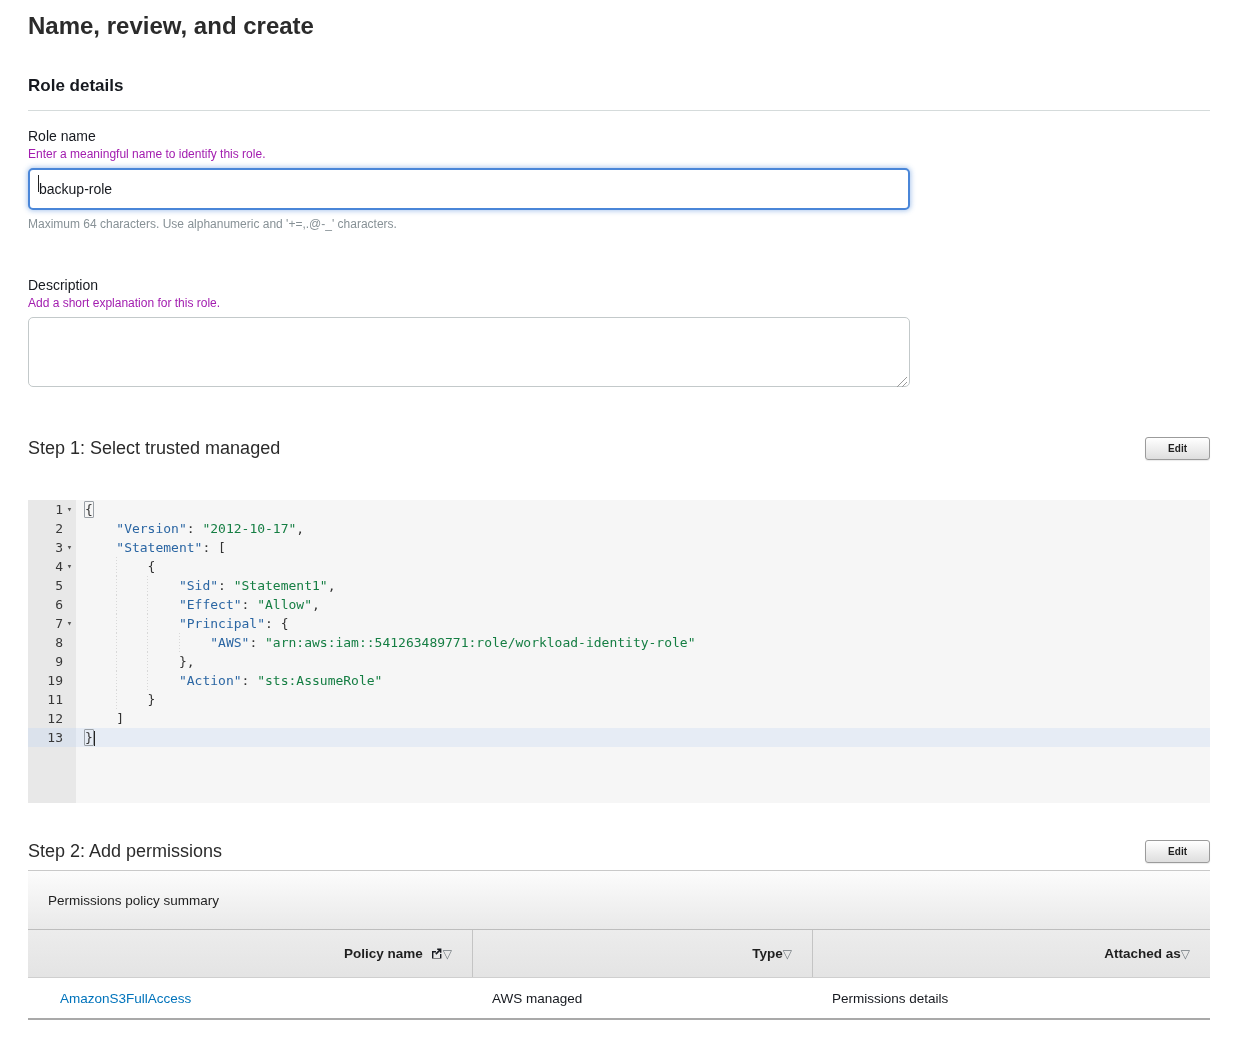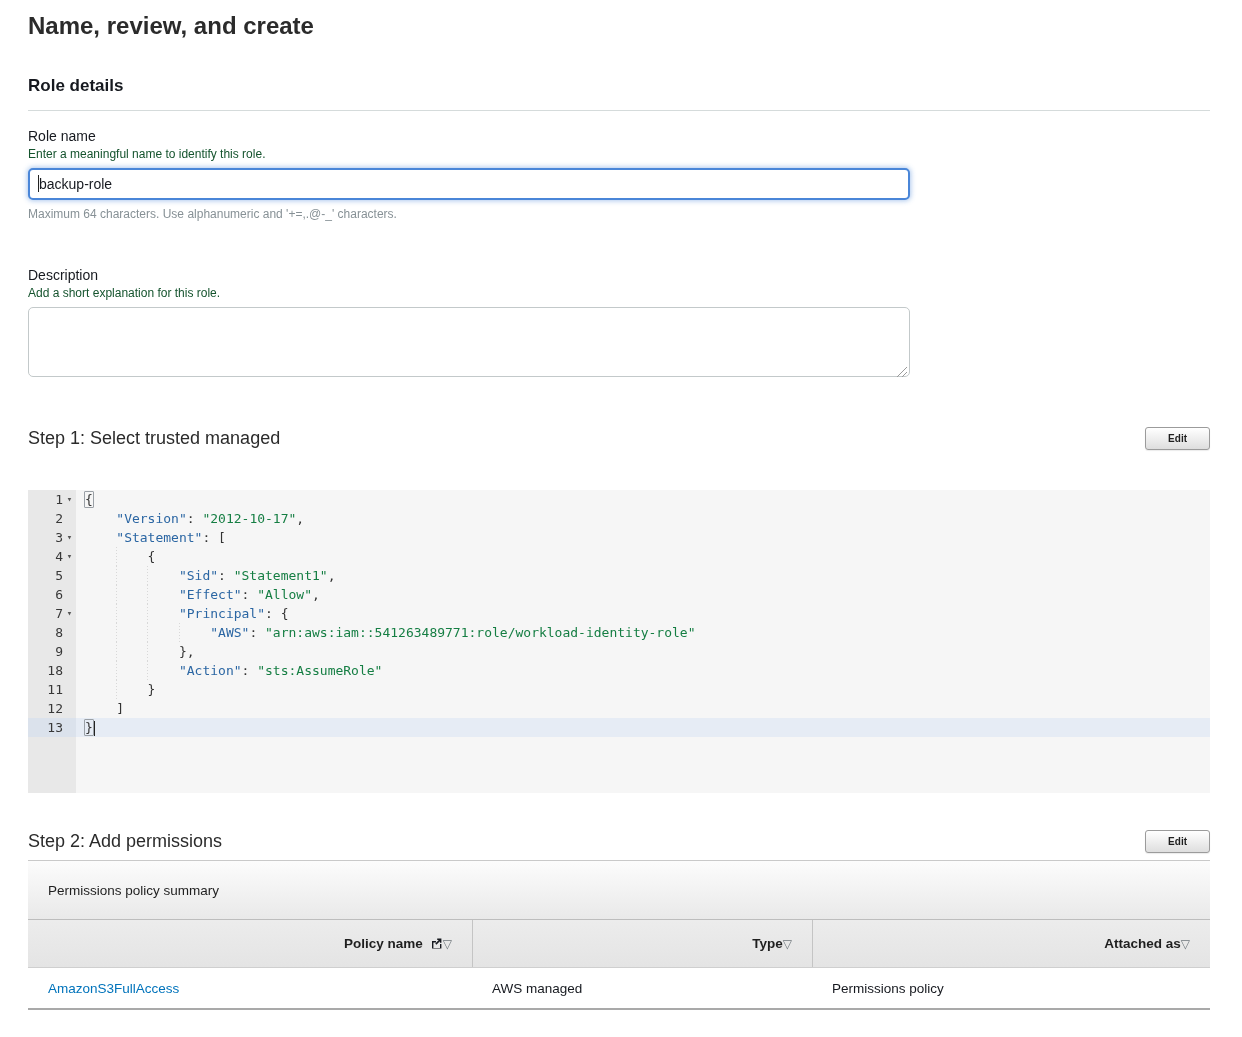--- a/index.html
+++ b/index.html
@@ -5,26 +5,26 @@
   * { margin:0; padding:0; box-sizing:border-box; }
   html,body { width:1242px; height:1037px; background:#fff; overflow:hidden;
               font-family:"Liberation Sans", sans-serif; color:#16191f; }
   .container { padding:10px 32px 0 28px; width:1242px; }
 
   
   .page-title { font-size:24px; font-weight:700; color:#2b2b2b; line-height:32px; }
   .section-heading { font-size:17px; font-weight:700; margin-top:34px; }
   .divider { border:none; border-top:1px solid #d5dbdb; margin-top:14px; }
   .field-label { font-size:14px; margin-top:16px; line-height:18px; }
-  .help-text { font-size:12px; color:#14532d; line-height:15px; margin-top:2px; }
+  .help-text { font-size:12px; color:#a21caf; line-height:15px; margin-top:2px; }
   .hint-text { font-size:12px; color:#879196; line-height:15px; margin-top:7px; }
 
   
   .name-input-wrap { position:relative; width:882px; margin-top:6px; }
-  .name-input { width:882px; height:32px; border:2px solid #4a86d8; border-radius:5px;
+  .name-input { width:882px; height:42px; border:2px solid #4a86d8; border-radius:5px;
                 padding:0 9px; font-size:14px; color:#16191f; outline:none;
                 box-shadow:0 0 5px 1px rgba(74,134,216,.45);
                 font-family:"Liberation Sans", sans-serif; }
   .input-caret { position:absolute; left:10px; top:7px; width:1px; height:17px; background:#222; }
   .desc-wrap { position:relative; width:882px; margin-top:6px; }
   .desc-textarea { width:882px; height:70px; border:1px solid #c3c9ca; border-radius:5px;
                    padding:6px 9px; font-size:14px; resize:none; outline:none;
                    font-family:"Liberation Sans", sans-serif; }
   .resize-handle { position:absolute; right:3px; bottom:4px; width:10px; height:10px;
     background:
@@ -85,21 +85,21 @@
                        background:linear-gradient(#ececec,#e4e4e4); border-bottom:1px solid #cfcfcf; }
   .th-cell { display:flex; align-items:center; justify-content:flex-end;
              padding:0 20px; position:relative; }
   .th-cell + .th-cell { border-left:1px solid #c4c4c4; }
   .th-label { font-size:13.5px; font-weight:700; color:#1f1f1f; display:flex; align-items:center; gap:7px; }
   .filter-triangle { color:#6f777c; font-size:12px; line-height:1; }
   .ext-link-icon { width:13px; height:13px; display:inline-block; }
   .perm-table-row { display:grid; grid-template-columns:444px 340px 1fr; height:42px;
                     background:#fff; border-bottom:2px solid #a9a9a9; align-items:center; }
   .td-cell { padding:0 20px; font-size:13.5px; color:#16191f; }
-  .policy-link { color:#0073bb; text-decoration:none; cursor:pointer; }
+  .policy-link { color:#0073bb; text-decoration:none; cursor:pointer;margin-left:12px; }
 </style>
 </head>
 <body>
 
 <div class="container">
 
   <h1 class="page-title">Name, review, and create</h1>
 
   <h2 class="section-heading">Role details</h2>
   <hr class="divider">
@@ -184,21 +184,21 @@
         </div>
         <div class="code-line">
           <div class="gutter-cell">
             <span class="line-num">9</span>
             <span class="fold-cell"></span>
           </div>
           <div class="code-cell guides-2"><span class="tok-p">            },</span></div>
         </div>
         <div class="code-line">
           <div class="gutter-cell">
-            <span class="line-num">18</span>
+            <span class="line-num">19</span>
             <span class="fold-cell"></span>
           </div>
           <div class="code-cell guides-2"><span class="tok-p">            </span><span class="tok-k">"Action"</span><span class="tok-p">: </span><span class="tok-s">"sts:AssumeRole"</span></div>
         </div>
         <div class="code-line">
           <div class="gutter-cell">
             <span class="line-num">11</span>
             <span class="fold-cell"></span>
           </div>
           <div class="code-cell guides-1"><span class="tok-p">        }</span></div>
@@ -256,18 +256,18 @@
         <span class="th-label">
             <span>Attached as</span>
           </span>
         <span class="filter-triangle">▽</span>
       </div>
     </div>
     <div id="table-rows">
         <div class="perm-table-row">
           <div class="td-cell"><a class="policy-link">AmazonS3FullAccess</a></div>
           <div class="td-cell">AWS managed</div>
-          <div class="td-cell">Permissions policy</div>
+          <div class="td-cell">Permissions details</div>
         </div>
       </div>
   </div>
 
 </div>
 
 </body></html>

